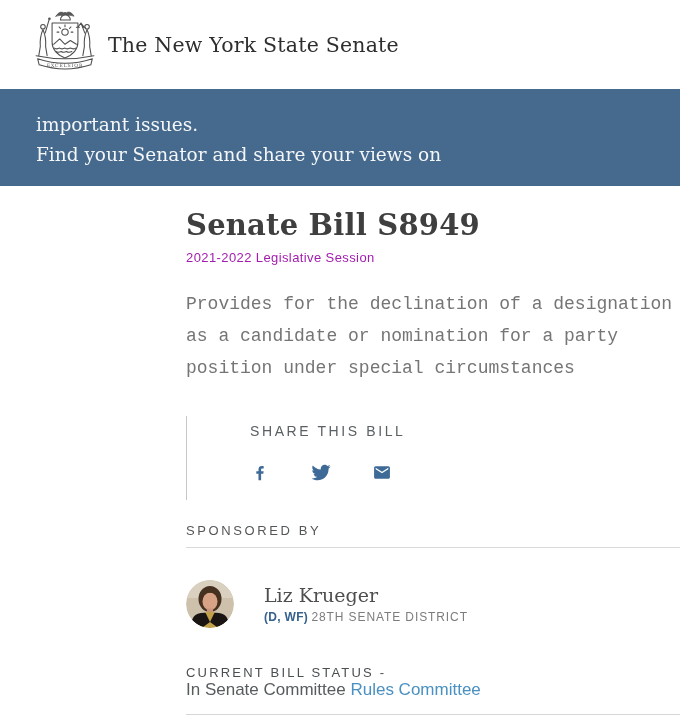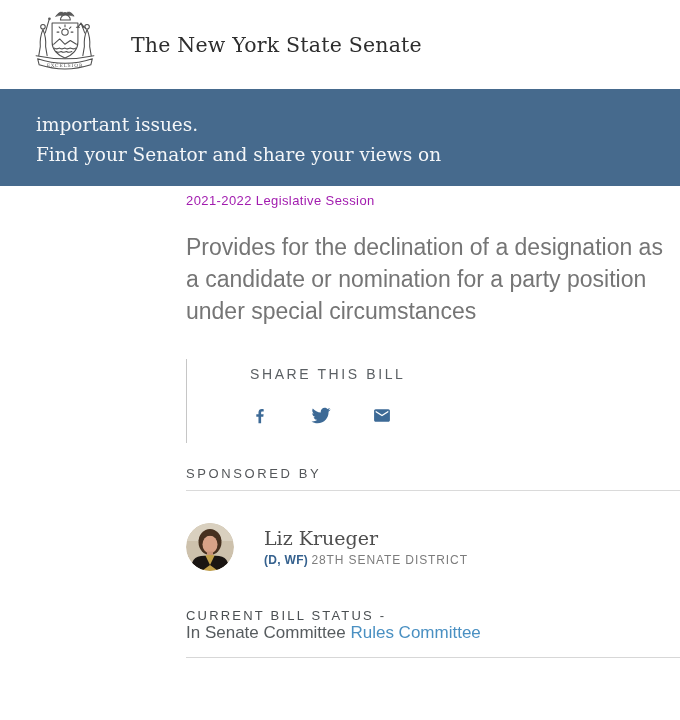--- a/index.html
+++ b/index.html
@@ -8,21 +8,21 @@
     background: #ffffff;
     font-family: "Liberation Sans", sans-serif;
     overflow: hidden;
   }
   .page { width: 680px; height: 720px; position: relative; background:#fff; }
 
   
   .site-header { height: 89px; position: relative; background: #fff; }
   .logo-link { position: absolute; left: 27px; top: 7px; display: block; cursor: pointer; }
   .site-title {
-    position: absolute; left: 131px; top: 0; height: 89px;
+    position: absolute; left: 108px; top: 0; height: 89px;
     display: flex; align-items: center;
     font-family: "DejaVu Serif", serif;
     font-size: 20.5px; color: #2e2e2e; letter-spacing: 0.2px;
     cursor: pointer;
   }
 
   
   .banner {
     height: 97px; background: #466a8d;
     padding: 21px 30px 0 36px;
@@ -41,22 +41,22 @@
     font-family: "DejaVu Serif", serif;
     font-weight: 700; font-size: 29px; line-height: 36px;
     color: #3f3f3f; letter-spacing: 0.2px;
   }
   .session {
     margin-top: 7px;
     font-size: 13px; color: #a21caf; letter-spacing: 0.4px;
   }
   .description {
     margin-top: 23px;
-    font-family: Liberation Sans, sans-serif;
-    font-size: 23px; line-height: 32px; color: #757575;
+    font-family: Liberation Mono, monospace;
+    font-size: 18px; line-height: 32px; color: #757575;
     width: 494px;
   }
 
   
   .share-block {
     margin-top: 32px;
     border-left: 1px solid #c6c6c6;
     padding: 7px 0 18px 63px;
   }
   .share-label {
@@ -134,20 +134,21 @@
     <div class="site-title">The New York State Senate</div>
   </header>
 
   <div class="banner">
     <p>important issues.</p>
     <p>Find your Senator and share your views on</p>
   </div>
 
   <main class="main">
 
+    <h1 class="bill-title">Senate Bill S8949</h1>
     <div class="session">2021-2022 Legislative Session</div>
     <p class="description">Provides for the declination of a designation as a candidate or nomination for a party position under special circumstances</p>
 
     <div class="share-block">
       <div class="share-label">SHARE THIS BILL</div>
       <div class="share-icons">
         <a>
           <svg viewBox="0 0 24 24">
             <path d="M13.4 21.9v-8.2h2.76l.41-3.2h-3.17V8.45c0-.93.26-1.56 1.59-1.56h1.68V4.03c-.82-.09-1.64-.13-2.47-.13-2.44 0-4.12 1.49-4.12 4.23v2.36H7.33v3.2h2.75v8.2h3.32z"></path>
           </svg>

